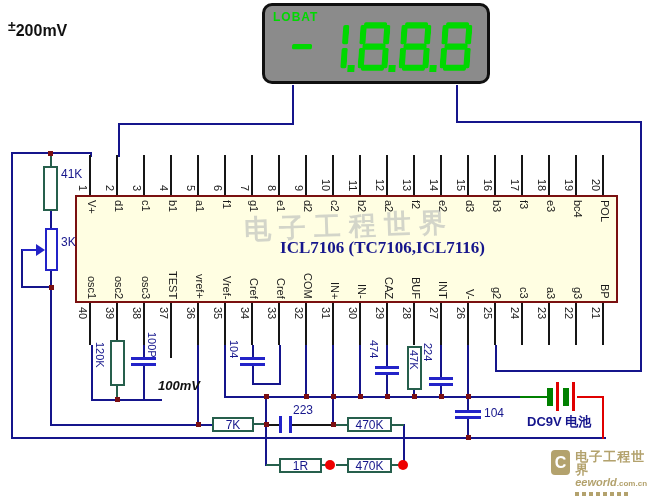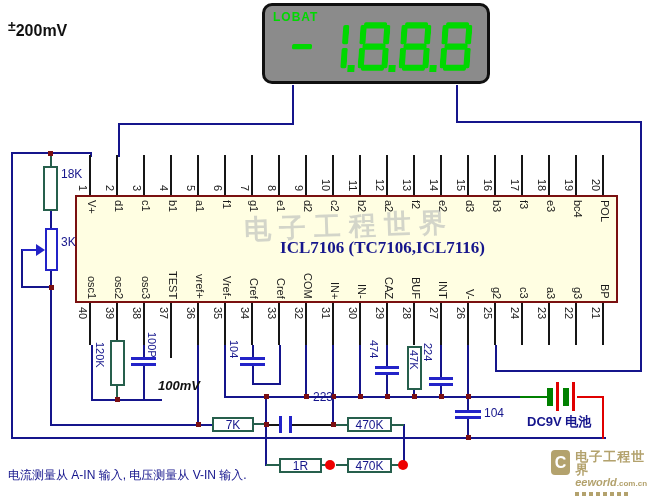--- a/index.html
+++ b/index.html
@@ -489,39 +489,39 @@
         <span>21</span>
       </div>
       <div class="vwrap" style="left: 595px; top: 241px; height: 58px; justify-content: flex-end;">
         <span>BP</span>
       </div>
     </div>
 
   <div class="abs" id="wm-script">电子工程世界</div>
 
   <div class="resv" style="left:43px;top:166px;width:15px;height:45px;"></div>
-  <div class="clabel" style="left:61px;top:167px;">18K</div>
+  <div class="clabel" style="left:61px;top:167px;">41K</div>
 
   <div class="pot" style="left:45px;top:228px;width:13px;height:43px;"></div>
   <div id="wiper-arrow"></div>
   <div class="clabel" style="left:61px;top:235px;">3K</div>
 
   <div class="resv" style="left:110px;top:340px;width:15px;height:46px;"></div>
   <div class="vlabel" style="left:94px;top:342px;">120K</div>
 
   <div class="vlabel" style="left:146px;top:332px;">100P</div>
   <div class="blabel" style="left:158px;top:378px;font-style:italic;">100mV</div>
 
   <div class="vlabel" style="left:228px;top:340px;">104</div>
 
   <div class="resh" style="left:212px;top:417px;width:42px;height:15px;">
     <span>7K</span>
     </div>
 
-  <div class="clabel" style="left:293px;top:390px;margin-left:20px;">223</div>
+  <div class="clabel" style="left:293px;top:403px;">223</div>
 
   <div class="resh" style="left:347px;top:417px;width:45px;height:15px;">
     <span>470K</span>
     </div>
 
   <div class="vlabel" style="left:368px;top:340px;">474</div>
 
   <div class="resv" style="left:407px;top:346px;width:15px;height:44px;"></div>
   <div class="vlabel" style="left:408px;top:350px;">47K</div>
 
@@ -535,21 +535,20 @@
 
   <div class="resh" style="left:347px;top:458px;width:45px;height:15px;">
     <span>470K</span>
     </div>
 
   <div class="abs" id="battlabel">DC9V 电池</div>
 
   <div class="term" style="left:325px;top:460px;"></div>
   <div class="term" style="left:398px;top:460px;"></div>
 
-  <div class="abs" id="note">电流测量从 A-IN 输入, 电压测量从 V-IN 输入.</div>
 
   <div class="abs" id="logo">
     <div class="lic">C</div>
     <div>
       <div class="lt1">电子工程世界</div>
       <div class="lt2"><span>eeworld</span><small>.com.cn</small></div>
       <div class="tag">
           <i></i>
           <i></i>
           <i></i>

